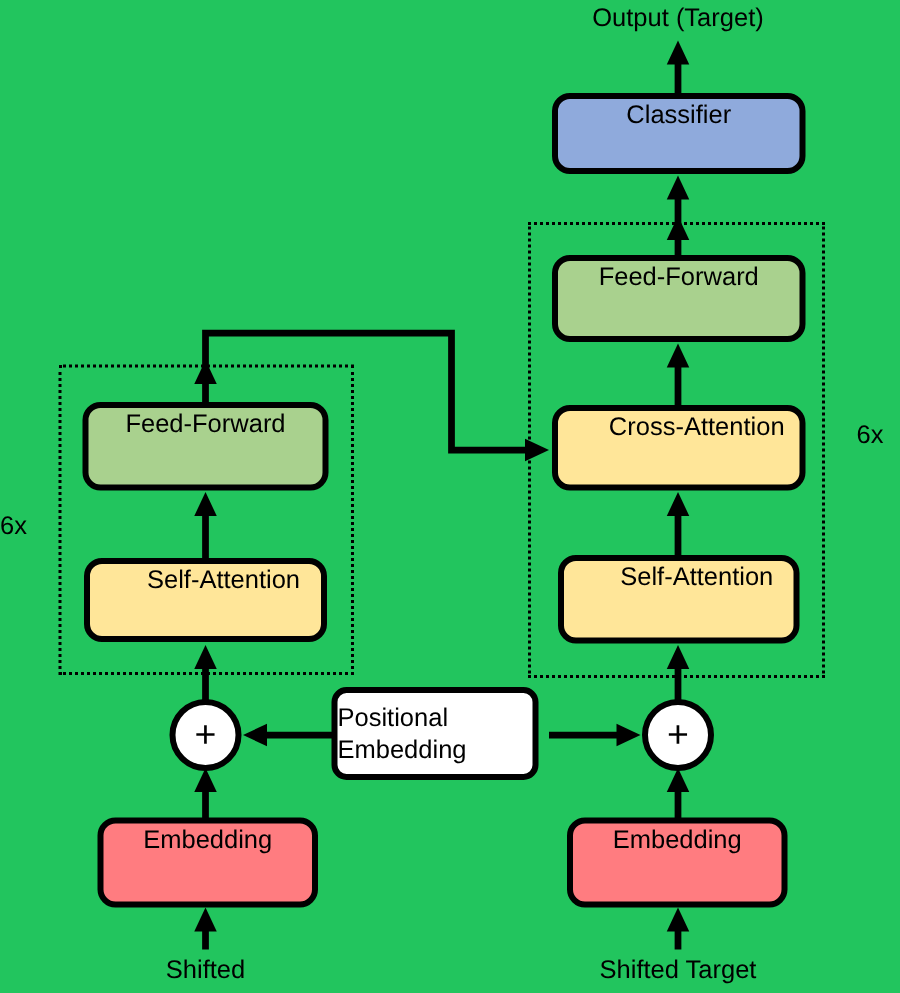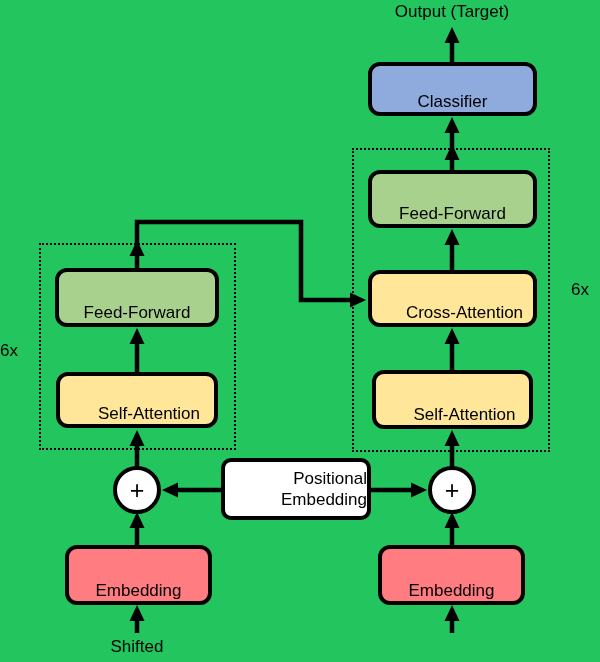--- a/index.html
+++ b/index.html
@@ -4,21 +4,21 @@
 <style>
   html,body{margin:0;padding:0;background:#ffffff;}
   #canvas{
     position:relative;width:600px;height:662px;background:#22c55e;
     font-family:"Liberation Sans",sans-serif;font-weight:400;color:#000;
     overflow:hidden;
   }
   .box{
     position:absolute;box-sizing:border-box;
     border:4px solid #000;border-radius:12px;
-    display:flex;align-items:flex-end;justify-content:center;
+    display:flex;align-items:flex-start;justify-content:center;
     font-size:17px;text-align:center;line-height:21px;z-index:2;
   }
   .blue{background:#8FAADC;}
   .green{background:#A9D18E;}
   .yellow{background:#FFE699;padding-left:24px;}
   .red{background:#FF7C80;}
   .white{background:#FFFFFF;}
   .dotted{
     position:absolute;box-sizing:border-box;
     border:2px dotted #000;z-index:0;background:transparent;
@@ -144,27 +144,28 @@
   </div>
   <div class="txt" style="left:0px;top:341px;width:24px;text-align:left;">6x</div>
 
   <div class="plus-circle" style="left:113px;top:466px;">
     <span>+</span>
   </div>
   <div class="plus-circle" style="left:428px;top:466px;">
     <span>+</span>
   </div>
 
-  <div class="box white" style="left:221px;top:458px;width:150px;height:62px;border-radius:10px;flex-direction:column;">
+  <div class="box white" style="left:221px;top:458px;width:138px;height:62px;border-radius:10px;flex-direction:column;">
     <span>Positional</span>
     <span>Embedding</span>
   </div>
 
   <div class="box red" style="left:65px;top:545px;width:147px;height:60px;">
     <span>Embedding</span>
   </div>
   <div class="box red" style="left:378px;top:545px;width:147px;height:60px;">
     <span>Embedding</span>
   </div>
 
   <div class="txt" style="left:57px;top:637px;width:160px;">Shifted</div>
+  <div class="txt" style="left:372px;top:637px;width:160px;">Shifted Target</div>
 
 </div>
 
 </body></html>

